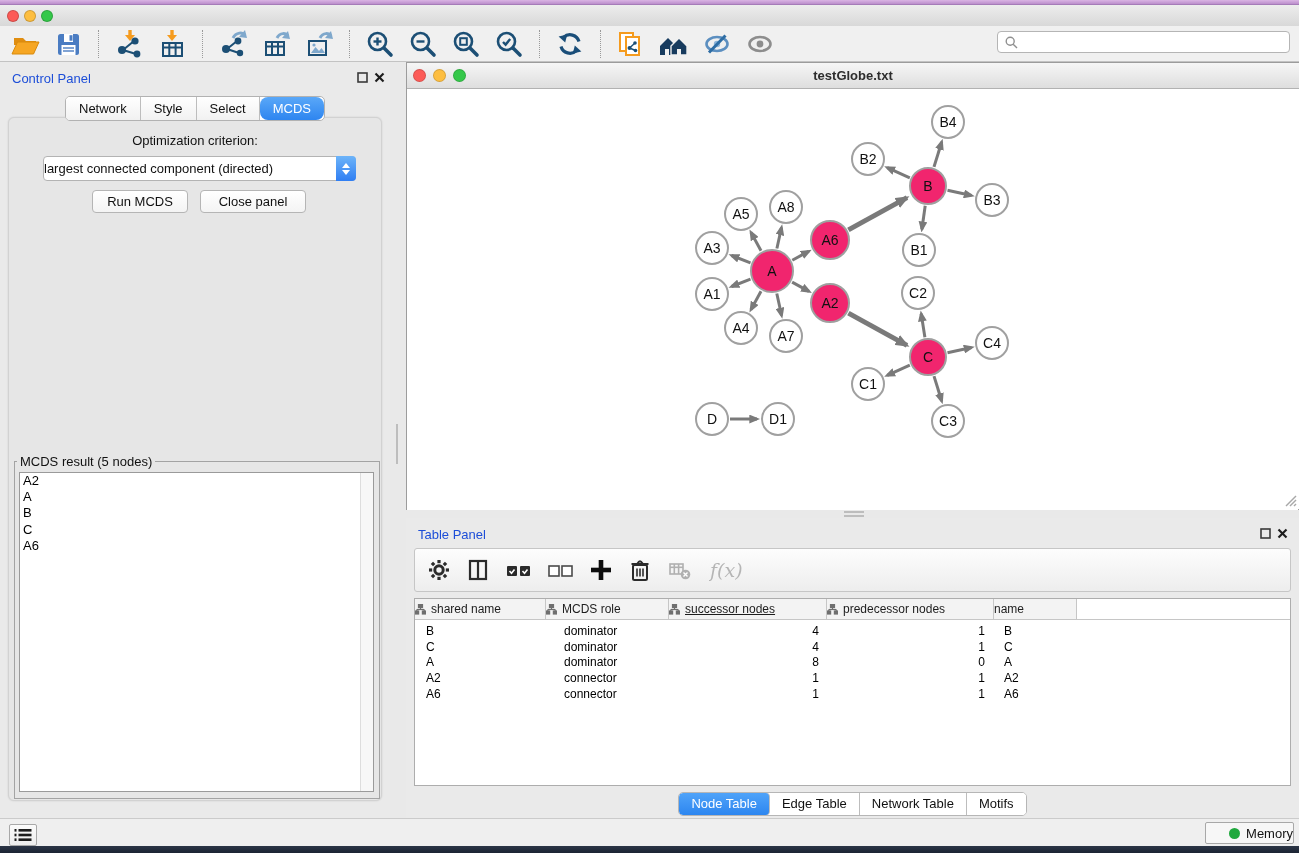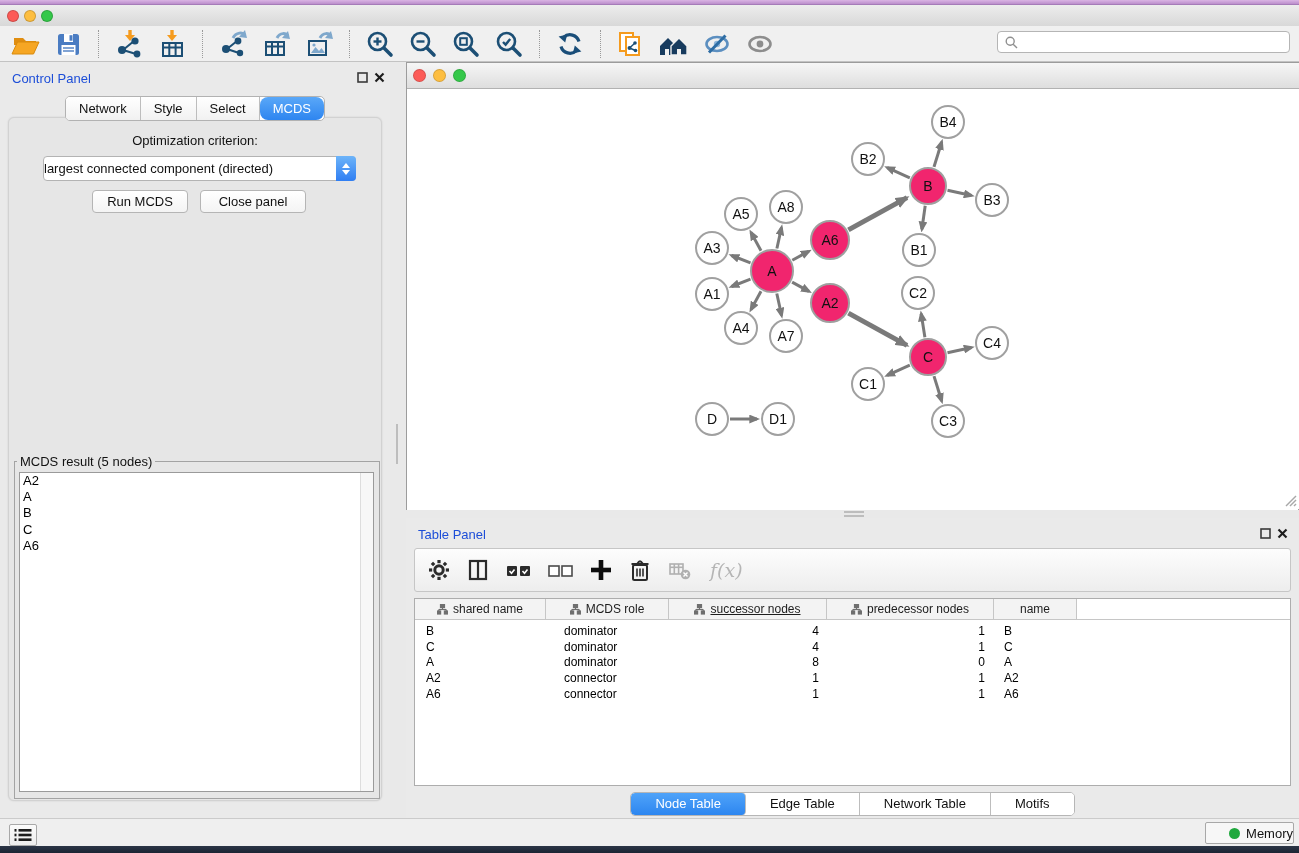--- a/index.html
+++ b/index.html
@@ -78,31 +78,31 @@
 
   
   .tpanel { position:absolute; left:406px; top:518px; width:893px; height:300px; background:#eaeaea; }
   .tp-float { right:28px; } .tp-close { right:11px; }
   .tp-toolbar { position:absolute; left:8px; top:30px; width:877px; height:44px;
     background:linear-gradient(#fdfdfd,#ededed); border:1px solid #c6c6c6; border-radius:3px;
     display:flex; align-items:center; gap:17px; padding-left:13px; }
   .tp-btn { display:flex; align-items:center; justify-content:center; }
   .tcard { position:absolute; left:8px; top:80px; width:877px; height:188px; background:#fff; border:1px solid #adadad; overflow:hidden; }
   .thead { display:flex; height:21px; border-bottom:1px solid #c6c6c6; font-size:12px; }
-  .hcell { background:#f3f3f3; border-right:1px solid #c6c6c6; display:flex; align-items:center; justify-content:center; gap:5px; color:#1d1d1d; }
+  .hcell { background:#f3f3f3; border-right:1px solid #c6c6c6; display:flex; align-items:center; justify-content:flex-start; gap:5px; color:#1d1d1d; }
   .hfill { flex:1; background:#fff; }
   .trow { display:flex; height:15.7px; align-items:center; font-size:12px; color:#000; }
   .trow:first-child { margin-top:3px; }
   .cell { overflow:hidden; white-space:nowrap; }
   .c0 { width:131px; padding-left:11px; } .c1 { width:123px; padding-left:18px; }
   .c2 { width:158px; padding-right:8px; text-align:right; } .c3 { width:167px; padding-right:9px; text-align:right; }
   .c4 { width:83px; padding-left:10px; }
   .ttabs { position:absolute; top:274px; left:0; width:100%; display:flex; justify-content:center; }
   .ttabs-group { display:flex; border:1px solid #b6b6b6; border-radius:5px; overflow:hidden; background:#fff; }
-  .ttab { padding:3px 24px; font-size:13px; color:#111; background:#fff; border-right:1px solid #bdbdbd; line-height:16px; }
+  .ttab { padding:3px 12px; font-size:13px; color:#111; background:#fff; border-right:1px solid #bdbdbd; line-height:16px; }
   .ttab:last-child { border-right:none; }
   .ttab.active { background:linear-gradient(#4fa3f9,#2d86f0); color:#fff; border-radius:4px; }
 
   
   .statusbar { position:absolute; left:0; top:818px; width:1299px; height:28px; background:#efefef; border-top:1px solid #cbcbcb; }
   .list-btn { position:absolute; left:9px; top:5px; width:28px; height:22px; background:linear-gradient(#fbfbfb,#ededed);
     border:1px solid #a8a8a8; border-radius:2px; display:flex; align-items:center; justify-content:center; }
   .mem-btn { position:absolute; right:5px; top:3px; width:89px; height:22px; background:#f7f7f7; border:1px solid #a8a8a8;
     border-radius:2px; display:flex; align-items:center; justify-content:flex-end; gap:6px; font-size:13px; color:#111; }
   .mem-dot { width:11px; height:11px; border-radius:50%; background:#1fa83d; }
@@ -322,20 +322,21 @@
           <div class="ritem">A6</div>
         </div>
     </fieldset>
   </div>
 
   <div class="netwin">
     <div class="net-titlebar">
       <span class="ntraffic n-red"></span>
       <span class="ntraffic n-yel"></span>
       <span class="ntraffic n-grn"></span>
+      <div class="net-title">testGlobe.txt</div>
     </div>
     <div class="canvas">
         <svg width="891" height="420" style="position:absolute;left:0;top:0;">
           <defs>
             <marker id="arw" viewBox="0 0 10 8" refX="7" refY="4" markerWidth="11" markerHeight="9" markerUnits="userSpaceOnUse" orient="auto">
               <path d="M0 0 L10 4 L0 8 z" fill="#7a7a7a"></path>
             </marker>
             <marker id="arwT" viewBox="0 0 10 8" refX="8" refY="4" markerWidth="14" markerHeight="12" markerUnits="userSpaceOnUse" orient="auto">
               <path d="M0 0 L10 4 L0 8 z" fill="#7a7a7a"></path>
             </marker>

